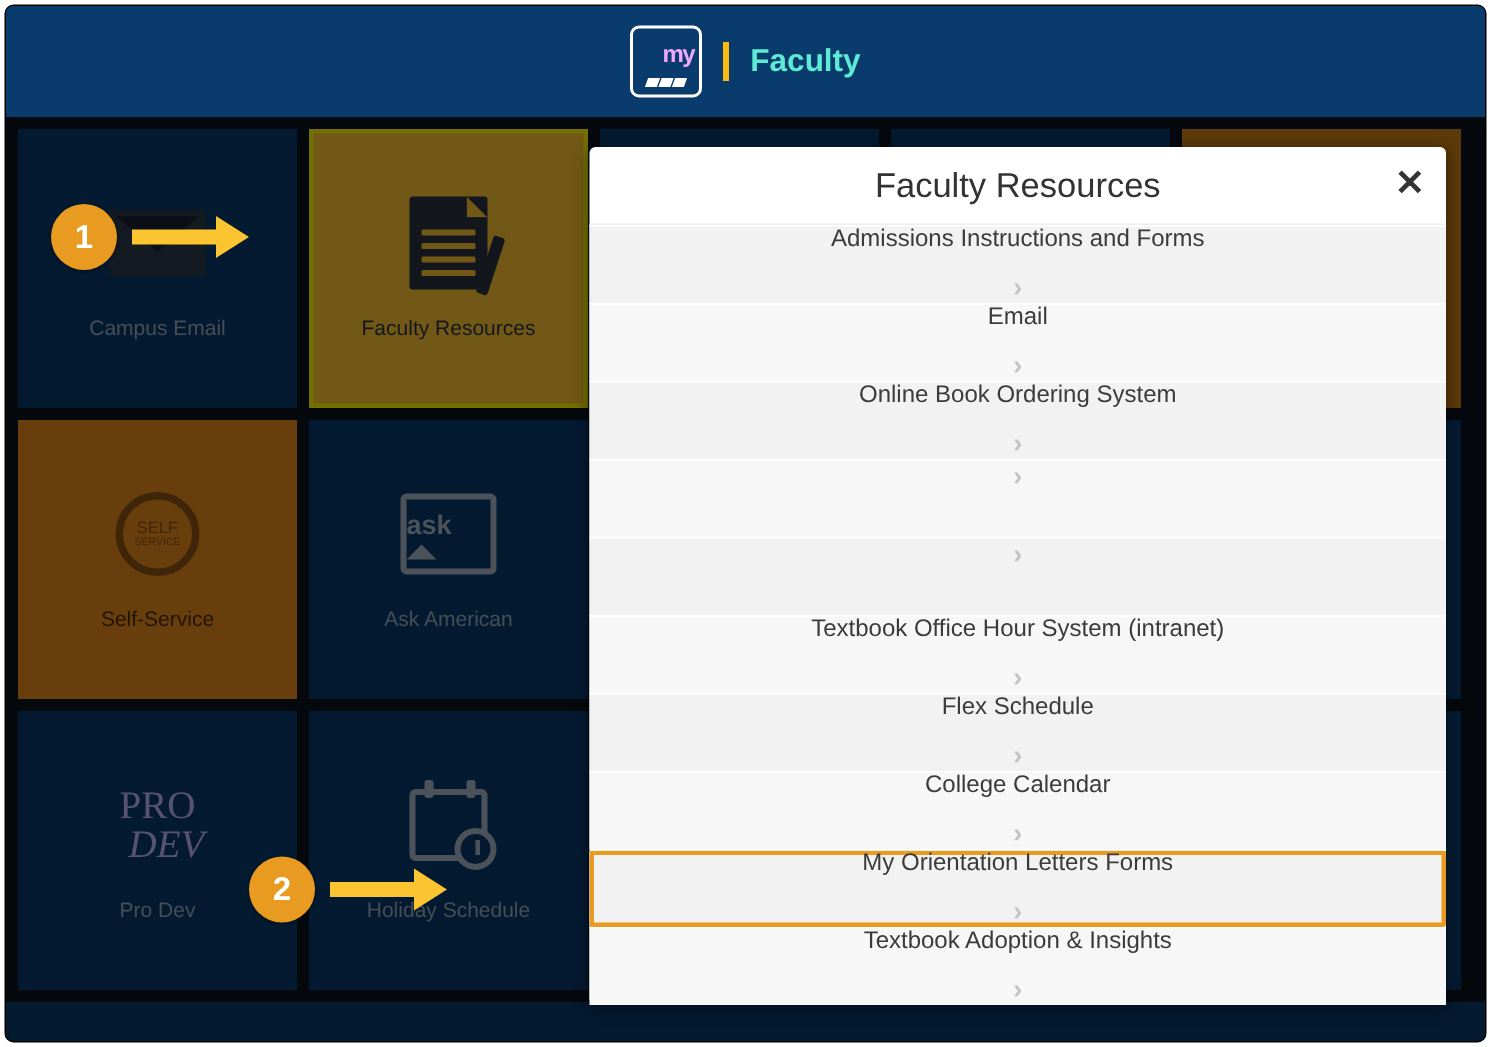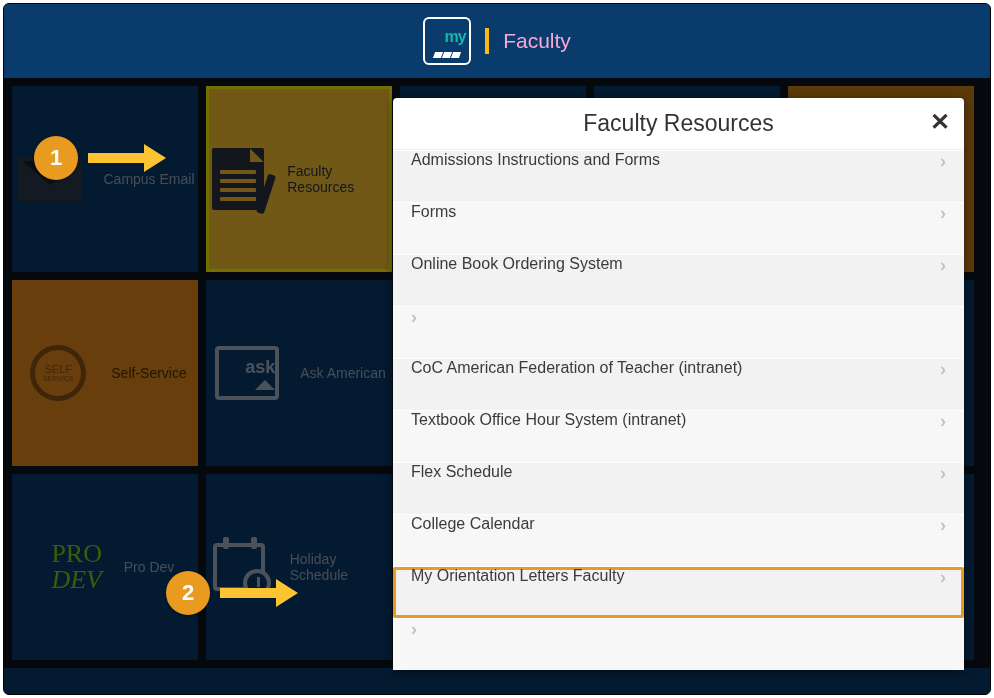--- a/index.html
+++ b/index.html
@@ -40,21 +40,21 @@
       flex-direction: column;
       align-items: center;
       justify-content: center;
       color: #fff;
       position: relative;
     }
     .logo-my {
       font-weight: bold;
       font-size: 16px;
       line-height: 1;
-      color: #14b8a6;
+      color: #f0abfc;
       letter-spacing: -1px;
       margin-top: -8px;
       padding-left: 16px;
     }
     .logo-under {
       position: absolute;
       bottom: 5px;
       left: 0; right: 0;
       display:flex;
       justify-content:center;
@@ -65,38 +65,38 @@
       width: 8px; height: 6px;
       background:#fff;
       transform: skewX(-20deg);
     }
     .header-divider {
       width: 4px;
       height: 26px;
       background: #fdb913;
     }
     .header-title {
-      color: #f9a8d4;
-      font-weight: normal;
+      color: #5eead4;
+      font-weight: bold;
       font-size: 21px;
     }
     
     .grid-area {
       position: relative;
       padding: 8px;
       display: grid;
       grid-template-columns: repeat(5, 186px);
       grid-auto-rows: 186px;
       gap: 8px;
       background: #0d1520;
     }
     .tile {
       background: #0a3b6d;
       display: flex;
-      flex-direction: row;
+      flex-direction: column;
       align-items: center;
       justify-content: center;
       color: #9aaabc;
       font-size: 14px;
       gap: 18px;
       position: relative;
     }
     .tile.orange-bg { background: #e78a1e; color:#4b2f07; }
     .tile.dark-orange-bg { background: #cc8017; }
     .tile.active {
@@ -152,28 +152,30 @@
       font-size: 24px;
       color: #333;
       cursor: pointer;
       font-weight: bold;
     }
     .panel-list {
       list-style: none;
     }
     .panel-item {
       display: flex;
+      align-items: center;
       justify-content: space-between;
       padding: 0 18px;
       height: 52px;
       border-top: 1px solid #fff;
       background: #f1f1f1;
       color: #3b3b3b;
       font-size: 16px;
       cursor: pointer;
+      flex-direction: column;
     }
     .panel-item:nth-child(odd){ background:#f2f2f2; }
     .panel-item:nth-child(even){ background:#f7f7f7; }
     .panel-item .chev {
       color: #c3c3c3;
       font-size: 18px;
       font-weight: bold;
     }
     .panel-item.highlighted {
       box-shadow: inset 0 0 0 3px #e99b21;
@@ -234,23 +236,23 @@
     .ico-doc {
       width:52px;height:62px;background:#2b3442;position:relative;border-radius:2px;
     }
     .ico-doc::before{
       content:"";position:absolute;top:0;right:0;width:14px;height:14px;background:#fdc431;clip-path:polygon(0 0,100% 100%,0 100%);
     }
     .ico-doc .lines{position:absolute;left:8px;right:8px;top:22px;display:flex;flex-direction:column;gap:5px;}
     .ico-doc .lines span{height:4px;background:#fdc431;border-radius:1px;}
     .ico-doc .pen{position:absolute;right:-6px;bottom:-4px;width:8px;height:40px;background:#2b3442;transform:rotate(18deg);border-radius:2px;}
     .ico-self{width:56px;height:56px;border:5px solid #8d5515;border-radius:50%;display:flex;align-items:center;justify-content:center;color:#8d5515;font-weight:normal;font-size:11px;flex-direction:column;line-height:1;}
-    .ico-ask{width:64px;height:54px;border:4px solid #a9b6c6;color:#a9b6c6;font-weight:bold;font-size:18px;display:flex;flex-direction:column;align-items:flex-end;justify-content:center;gap:2px;border-radius:4px;}
+    .ico-ask{width:64px;height:54px;border:4px solid #a9b6c6;color:#a9b6c6;font-weight:bold;font-size:18px;display:flex;flex-direction:column;align-items:flex-start;justify-content:center;gap:2px;border-radius:4px;}
     .ico-ask .tri{width:0;height:0;border-left:10px solid transparent;border-right:10px solid transparent;border-bottom:10px solid #a9b6c6;}
-    .ico-prodev{color:#84cc16;font-family:Georgia,serif;font-size:26px;line-height:1;text-align:right;}
+    .ico-prodev{color:#c4b5fd;font-family:Georgia,serif;font-size:26px;line-height:1;text-align:center;}
     .ico-prodev .line2{font-style:italic;margin-left:12px;}
     .ico-cal{width:52px;height:48px;border:4px solid #a9b6c6;border-radius:4px;position:relative;}
     .ico-cal::before{content:"";position:absolute;top:-10px;left:6px;width:6px;height:12px;background:#a9b6c6;border-radius:2px;box-shadow:28px 0 0 #a9b6c6;}
     .ico-cal .clk{position:absolute;right:-10px;bottom:-10px;width:28px;height:28px;border:4px solid #a9b6c6;border-radius:50%;background:#0a3b6d;}
     .ico-cal .clk::after{content:"";position:absolute;top:4px;left:10px;width:3px;height:10px;background:#a9b6c6;}
   </style>
 </head>
 <body>
 
 <div class="frame">
@@ -350,51 +352,51 @@
     <div class="panel-header">
       <div class="panel-title">Faculty Resources</div>
       <div class="panel-close">✕</div>
     </div>
     <ul class="panel-list" id="panel-list">
         <li class="panel-item">
           <span>Admissions Instructions and Forms</span>
           <span class="chev">›</span>
         </li>
         <li class="panel-item">
-          <span>Forms</span>
+          <span>Email</span>
           <span class="chev">›</span>
         </li>
         <li class="panel-item">
           <span>Online Book Ordering System</span>
           <span class="chev">›</span>
         </li>
         <li class="panel-item">
           <span class="chev">›</span>
         </li>
         <li class="panel-item">
-          <span>CoC American Federation of Teacher (intranet)</span>
           <span class="chev">›</span>
         </li>
         <li class="panel-item">
           <span>Textbook Office Hour System (intranet)</span>
           <span class="chev">›</span>
         </li>
         <li class="panel-item">
           <span>Flex Schedule</span>
           <span class="chev">›</span>
         </li>
         <li class="panel-item">
           <span>College Calendar</span>
           <span class="chev">›</span>
         </li>
         <li class="panel-item highlighted">
-          <span>My Orientation Letters Faculty</span>
-          <span class="chev">›</span>
-        </li>
-        <li class="panel-item">
+          <span>My Orientation Letters Forms</span>
+          <span class="chev">›</span>
+        </li>
+        <li class="panel-item">
+          <span>Textbook Adoption &amp; Insights</span>
           <span class="chev">›</span>
         </li>
       </ul>
   </div>
 
   <div class="step step-1">
     <div class="step-badge">1</div>
     <div class="step-arrow"></div>
   </div>
   <div class="step step-2">

